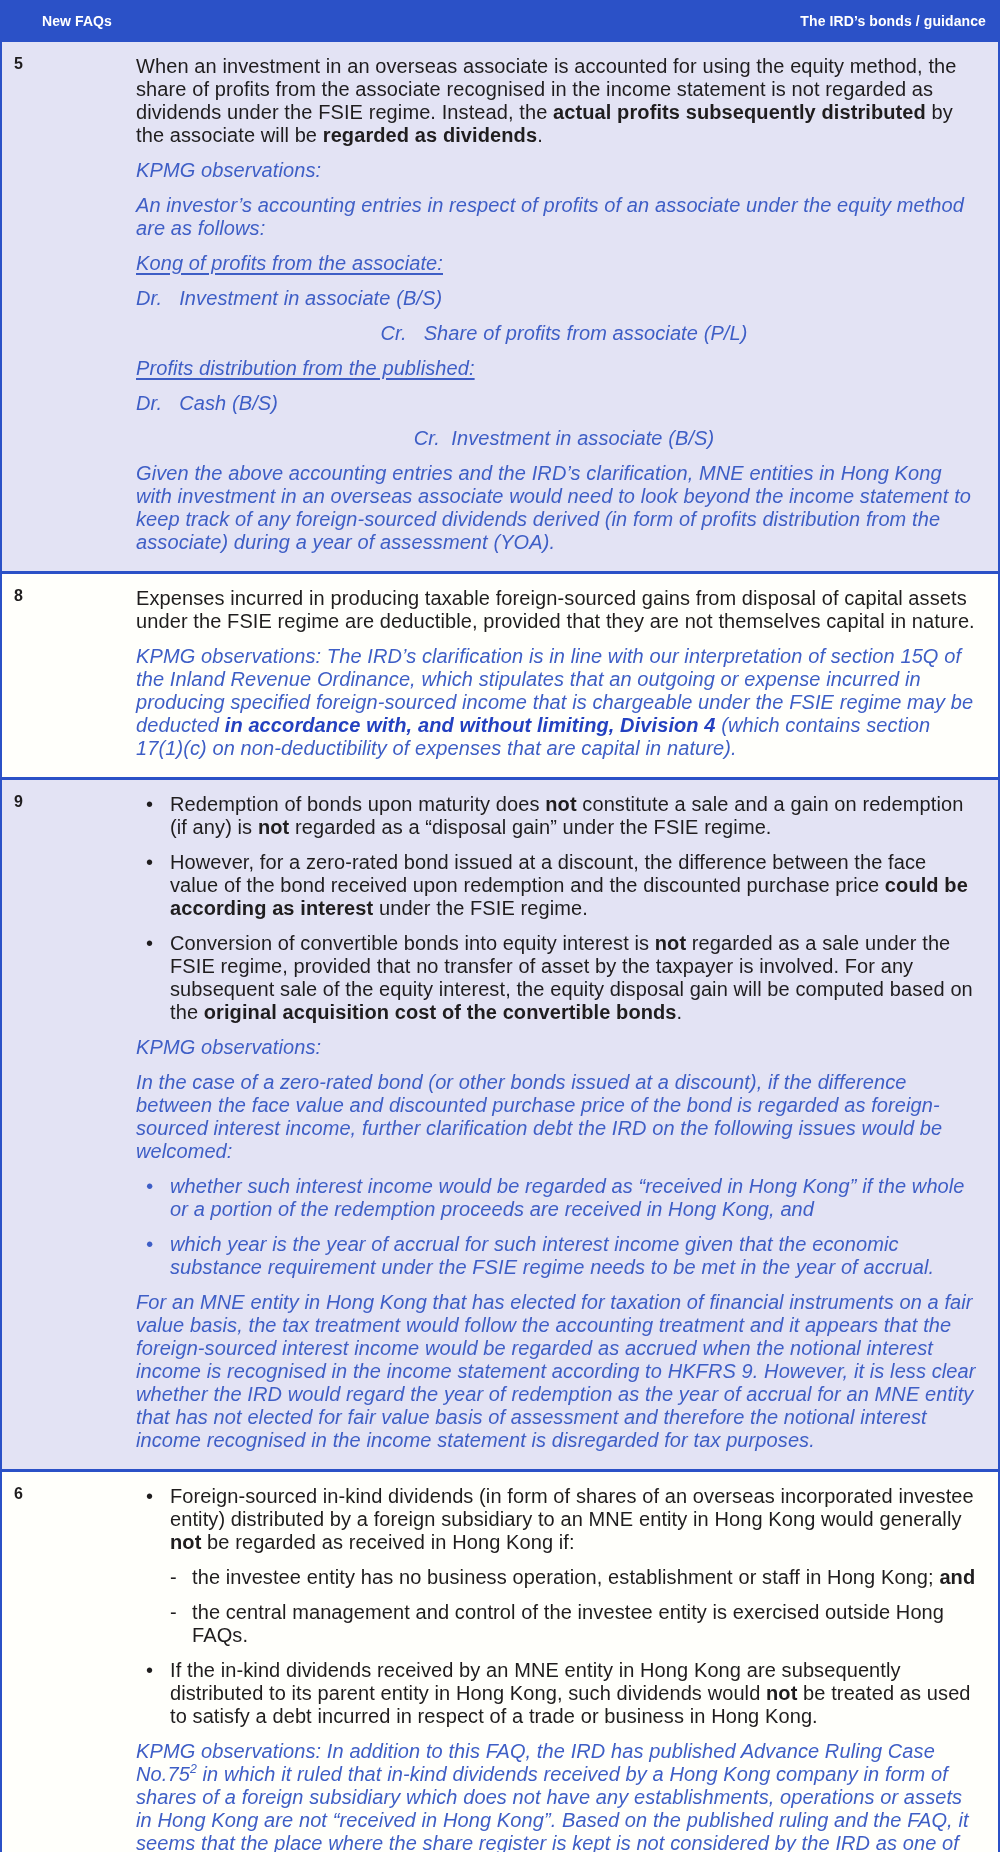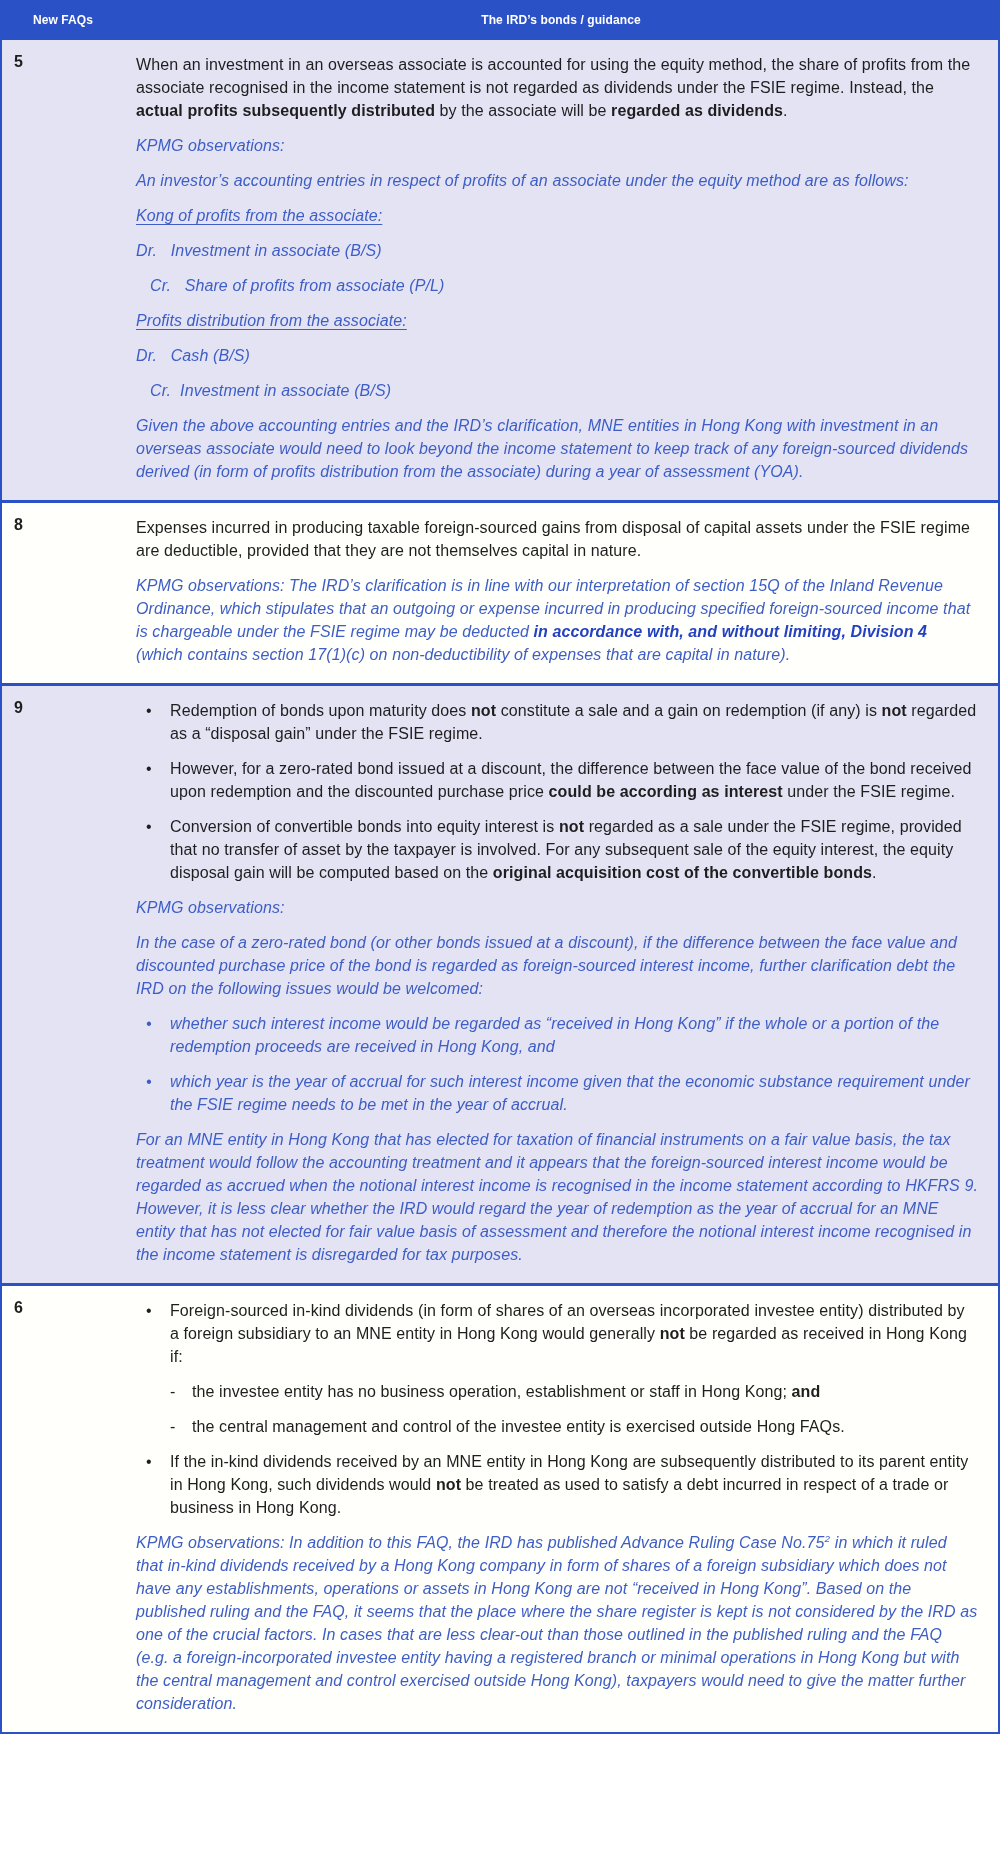--- a/index.html
+++ b/index.html
@@ -3,35 +3,35 @@
 <meta charset="utf-8">
 <style>
   :root{
     --headerBg:#2b51c7; --border:#2b51c7; --shade:#e3e3f4; --plain:#fffffb;
     --dark:#1f1d1e; --obs:#3e5ec6; --obsBold:#2441c0; --headerText:#ffffff;
   }
   html,body{margin:0;padding:0;background:#ffffff;}
   body{font-family:"Liberation Sans","DejaVu Sans",sans-serif;}
   .page{width:1000px;}
   table.faq{width:100%;border-collapse:collapse;border:2px solid var(--border);table-layout:fixed;}
-  thead th{background:var(--headerBg);color:var(--headerText);text-align:center;
-    font-size:12px;font-weight:bold;padding:11px 12px 10px 12px;letter-spacing:.1px;}
+  thead th{background:var(--headerBg);color:var(--headerText);text-align:right;
+    font-size:14px;font-weight:bold;padding:11px 12px 10px 12px;letter-spacing:.1px;}
   th.col-num{width:98px;}
   tbody tr{vertical-align:top;}
   tbody tr.shaded{background:var(--shade);}
   tbody tr.plain{background:var(--plain);}
   tbody td{border-top:3px solid var(--border);vertical-align:top;}
   td.num{font-weight:bold;font-size:16px;color:var(--dark);padding:13px 10px 10px 12px;}
-  td.content{padding:1px 20px 5px 12px;font-size:16px;line-height:23px;color:var(--dark);letter-spacing:.1px;}
+  td.content{padding:1px 20px 5px 12px;font-size:20px;line-height:23px;color:var(--dark);letter-spacing:.1px;}
   td.content p{margin:12px 0;}
   .obs{color:var(--obs);font-style:italic;}
   .obs b{color:var(--obsBold);}
   p.heading{text-decoration:underline;text-underline-offset:3px;}
   p.entry{margin:12px 0 0 0;}
-  p.entry.cr{margin:0;padding-left:14px;}
+  p.entry.cr{margin:0;padding-left:14px;text-align:center;}
   .li{display:flex;margin:12px 0;}
   .li .marker{flex:0 0 24px;}
   .li.l1{padding-left:10px;}
   .li.l2{padding-left:34px;}
   .li.l2 .marker{flex:0 0 22px;}
   sup{font-size:.62em;line-height:0;}
   b{font-weight:bold;}
 </style>
 </head>
 <body>
@@ -47,21 +47,21 @@
     <tbody id="rows">
         <tr class="shaded">
           <td class="num">5</td>
           <td class="content">
             <p class="p dark">When an investment in an overseas associate is accounted for using the equity method, the share of profits from the associate recognised in the income statement is not regarded as dividends under the FSIE regime. Instead, the <b>actual profits subsequently distributed</b> by the associate will be <b>regarded as dividends</b>.</p>
             <p class="p obs">KPMG observations:</p>
             <p class="p obs">An investor’s accounting entries in respect of profits of an associate under the equity method are as follows:</p>
             <p class="heading obs">Kong of profits from the associate:</p>
             <p class="entry obs">Dr.&nbsp;&nbsp;&nbsp;Investment in associate (B/S)</p>
             <p class="entry cr obs">Cr.&nbsp;&nbsp;&nbsp;Share of profits from associate (P/L)</p>
-            <p class="heading obs">Profits distribution from the associate:</p>
+            <p class="heading obs">Profits distribution from the published:</p>
             <p class="entry obs">Dr.&nbsp;&nbsp;&nbsp;Cash (B/S)</p>
             <p class="entry cr obs">Cr.&nbsp;&nbsp;Investment in associate (B/S)</p>
             <p class="p obs">Given the above accounting entries and the IRD’s clarification, MNE entities in Hong Kong with investment in an overseas associate would need to look beyond the income statement to keep track of any foreign-sourced dividends derived (in form of profits distribution from the associate) during a year of assessment (YOA).</p>
           </td>
         </tr>
         <tr class="plain">
           <td class="num">8</td>
           <td class="content">
             <p class="p dark">Expenses incurred in producing taxable foreign-sourced gains from disposal of capital assets under the FSIE regime are deductible, provided that they are not themselves capital in nature.</p>
             <p class="p obs">KPMG observations: The IRD’s clarification is in line with our interpretation of section 15Q of the Inland Revenue Ordinance, which stipulates that an outgoing or expense incurred in producing specified foreign-sourced income that is chargeable under the FSIE regime may be deducted <b>in accordance with, and without limiting, Division 4</b> (which contains section 17(1)(c) on non-deductibility of expenses that are capital in nature).</p>

